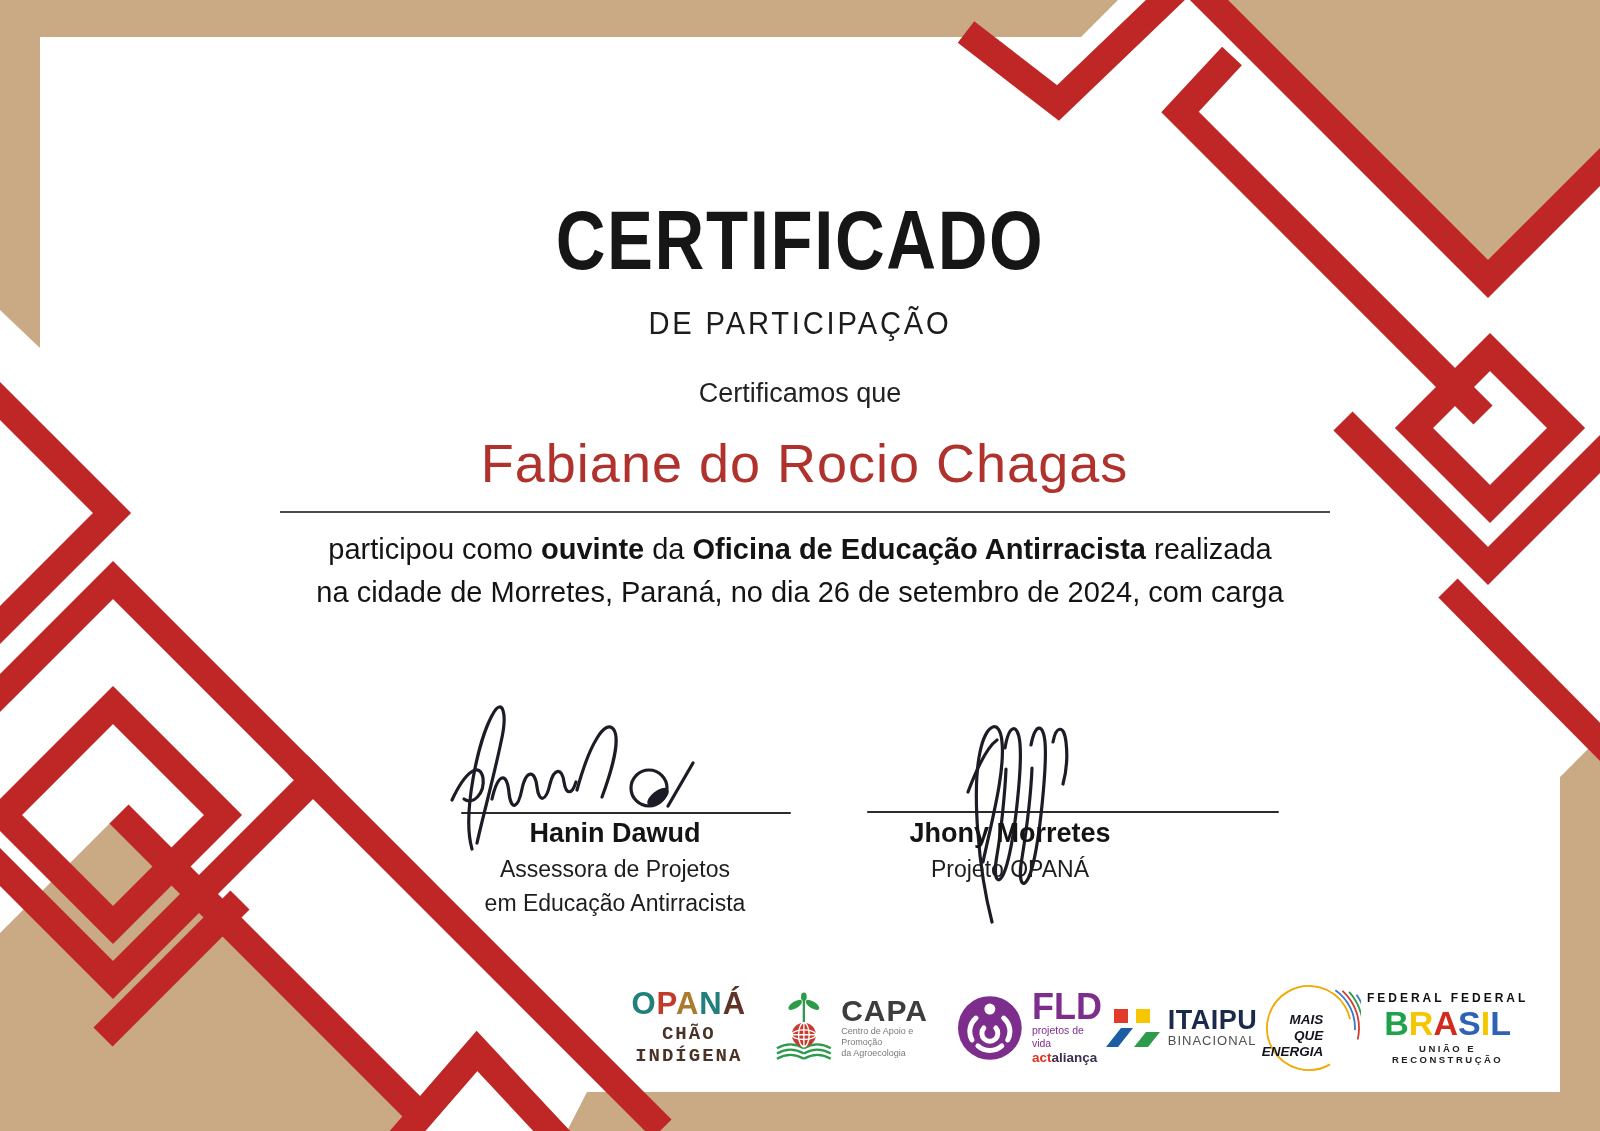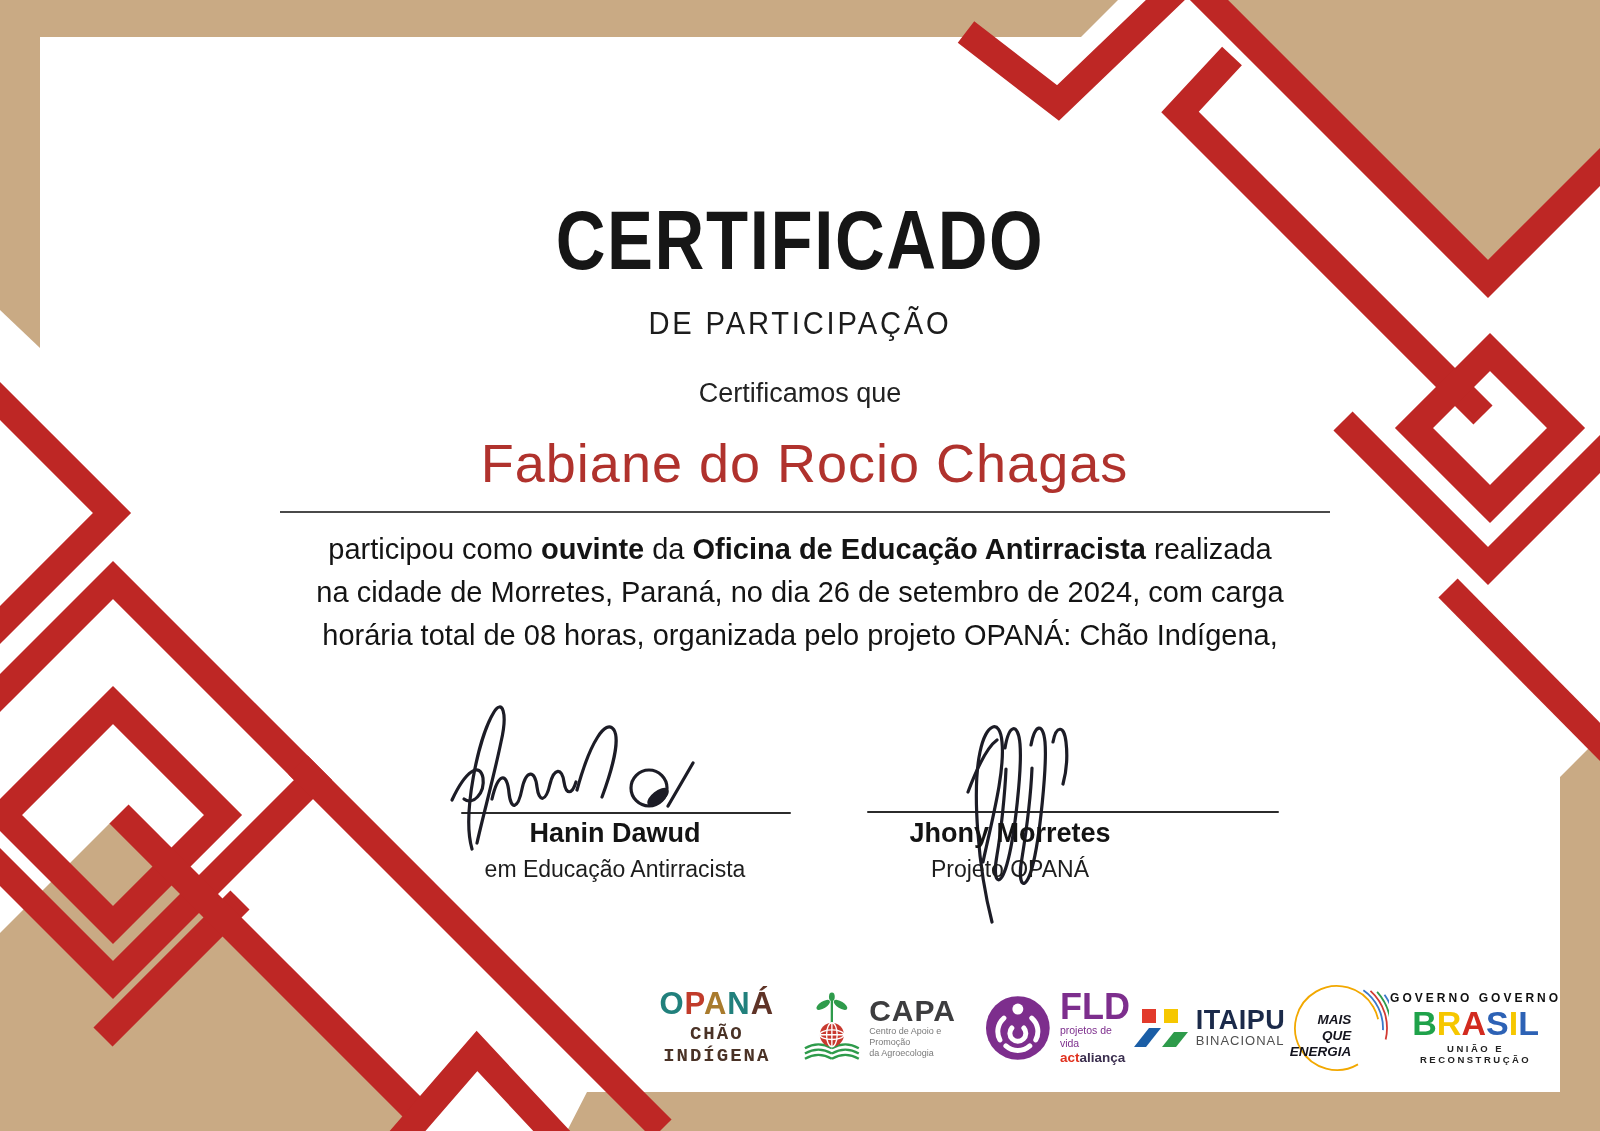--- a/index.html
+++ b/index.html
@@ -21,21 +21,21 @@
   
   .sig-name{font-size:27px;font-weight:700;color:#141414;}
   .sig-role{font-size:23px;color:#1d1d1d;line-height:34px;}
   .sigblock{text-align:center;}
   .sb-left{top:818px;left:440px;width:350px;}
   .sb-left-roles{top:852px;left:440px;width:350px;}
   .sb-right{top:818px;left:830px;width:360px;}
   .sb-right-roles{top:852px;left:830px;width:360px;}
   
   .logorow{top:975px;left:602px;width:932px;height:105px;display:flex;align-items:center;
-           justify-content:space-between;margin-left:28px;}
+           justify-content:space-between;}
   .logo{display:flex;align-items:center;}
   .opana-text{font-size:31px;font-weight:800;letter-spacing:1px;line-height:32px;text-align:center;}
   .opana-sub{font-size:19px;font-weight:600;letter-spacing:2px;color:#4a3226;text-align:center;margin-top:3px;font-family:Liberation Mono, monospace;}
   .c-teal{color:#21807C}.c-red{color:#C13B2A}.c-must{color:#A97B2D}.c-brown{color:#5F3327}
   .capa-col{margin-left:8px;}
   .capa-text{font-size:30px;font-weight:800;color:#3d3d3f;letter-spacing:1px;line-height:30px;}
   .capa-sub{font-size:9px;color:#7a7a7a;line-height:11px;}
   .fld-col{margin-left:8px;}
   .fld-text{font-size:36px;font-weight:800;color:#7D2E8D;line-height:34px;}
   .fld-sub{font-size:10.5px;color:#7D2E8D;line-height:13px;}
@@ -86,21 +86,20 @@
 
 <div class="abs ctr title">CERTIFICADO</div>
 <div class="abs ctr subtitle">DE PARTICIPAÇÃO</div>
 <div class="abs ctr intro">Certificamos que</div>
 <div class="abs ctr name">Fabiane do Rocio Chagas</div>
 <div class="abs rule"></div>
 
 <div class="abs ctr para">
   <div><span>participou como </span><b>ouvinte</b><span> da </span><b>Oficina de Educação Antirracista</b><span> realizada</span></div>
   <div>na cidade de Morretes, Paraná, no dia 26 de setembro de 2024, com carga</div>
-  <div>horária total de 08 horas, organizada pelo projeto OPANÁ: Chão Indígena,</div>
 </div>
 
 <svg class="abs" style="top:0;left:0" width="1600" height="1131" viewBox="0 0 1600 1131">
   <g stroke="#1C1C26" fill="none" stroke-linecap="round">
 
     <path d="M 462,813 L 790,813" stroke-width="2" stroke="#2b2b2b"></path>
     <path d="M 868,812 L 1278,812" stroke-width="2" stroke="#2b2b2b"></path>
 
     <g stroke-width="3.2">
       <path d="M 472,849 C 462,815 478,738 494,712 C 502,699 508,712 501,742 C 494,776 483,816 477,843"></path>
@@ -117,20 +116,21 @@
       <path d="M 968,792 C 980,760 990,745 997,740"></path>
       <path d="M 1005,748 c 4,-24 13,-26 15,-4 c 2,24 -5,92 -13,120 c -7,25 -15,19 -10,-9 c 4,-23 8,-62 9,-86"></path>
       <path d="M 1031,745 c 4,-21 12,-23 14,-3 c 2,23 -5,97 -13,126 c -7,25 -15,18 -10,-10 c 4,-25 9,-66 10,-90"></path>
       <path d="M 1053,742 c 3,-16 11,-18 13,0 c 2,17 0,31 -3,42"></path>
     </g>
   </g>
 </svg>
 
 <div class="abs sigblock sb-left sig-name">Hanin Dawud</div>
 <div class="abs sigblock sb-left-roles sig-role">
+  <div>Assessora de Projetos</div>
   <div>em Educação Antirracista</div>
 </div>
 <div class="abs sigblock sb-right sig-name">Jhony Morretes</div>
 <div class="abs sigblock sb-right-roles sig-role">
   <div>Projeto OPANÁ</div>
 </div>
 
 <div class="abs logorow">
 
   <div class="logo" style="display:block;">
@@ -205,18 +205,18 @@
         <circle cx="52" cy="52" r="58" stroke="#3A78C9" pathLength="100" stroke-dasharray="12 88" transform="rotate(-35 52 52)"></circle>
       </g>
     </svg>
     <div class="mqe-text">
       <div>MAIS QUE</div>
       <div>ENERGIA</div>
     </div>
   </div>
 
   <div class="brasil-col">
-    <div class="brasil-top">GOVERNO GOVERNO</div>
+    <div class="brasil-top">FEDERAL FEDERAL</div>
     <div class="brasil-text"><span class="b0">B</span><span class="b1">R</span><span class="b2">A</span><span class="b3">S</span><span class="b4">I</span><span class="b5">L</span></div>
     <div class="brasil-bot">UNIÃO E RECONSTRUÇÃO</div>
   </div>
 
 </div>
 
 </body></html>

